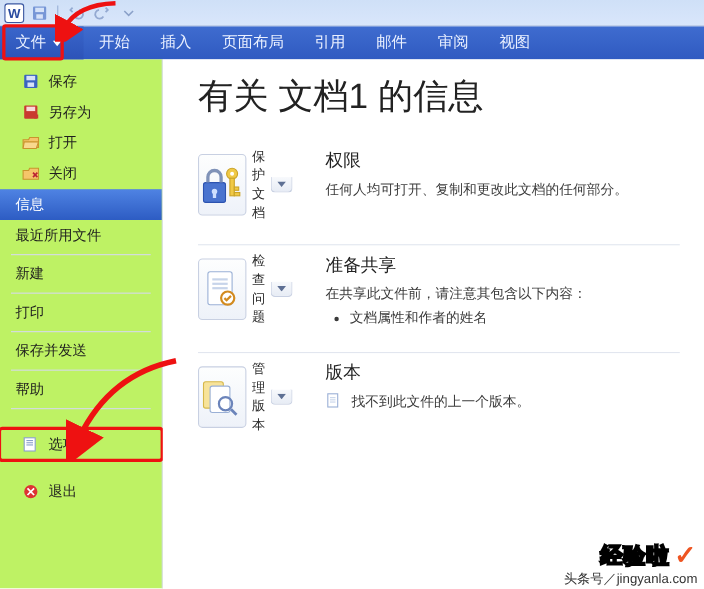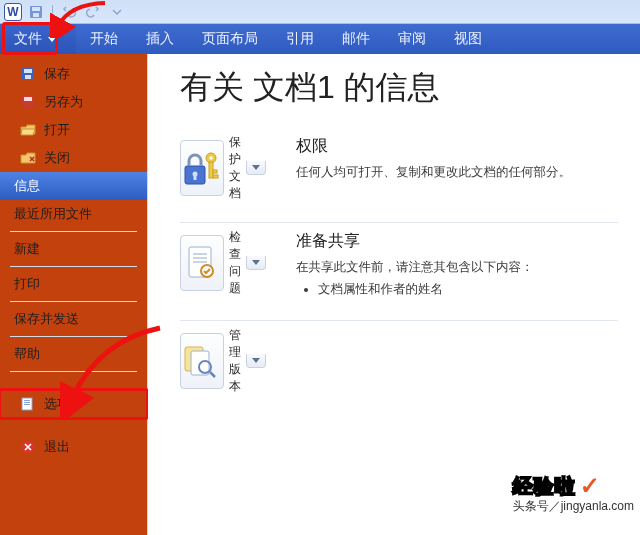--- a/index.html
+++ b/index.html
@@ -13,21 +13,21 @@
   .sep { width: 1px; height: 14px; background: #9ab0d6; margin: 0 2px; }
 
   
   .ribbon { height: 30px; background: linear-gradient(#3f6ccf, #2f5ac1); display: flex; align-items: stretch; color: #fff; }
   .tab { padding: 0 14px; display: flex; align-items: center; font-size: 14px; cursor: pointer; color: #eaf0ff; }
   .tab.file { background: linear-gradient(#3a66cb, #2c53b8); position: relative; padding: 0 20px 0 14px; }
   .tab.file .caret { margin-left: 6px; }
 
   
   .body { display: flex; height: calc(100% - 54px); }
-  .sidebar { width: 148px; background: #c2410c; border-right: 1px solid #d0d7e7; display: flex; flex-direction: column; padding-top: 6px; }
+  .sidebar { width: 148px; background: #bef264; border-right: 1px solid #d0d7e7; display: flex; flex-direction: column; padding-top: 6px; }
   .sb-item { height: 28px; display: flex; align-items: center; gap: 8px; padding: 0 8px 0 14px; font-size: 13px; color: #1e1e1e; cursor: pointer; }
   .sb-group .sb-item { padding-left: 20px; }
   .sb-sep { height: 1px; background: #d4dbe8; margin: 3px 10px; }
   .sb-item.active { background: linear-gradient(#4f83e3, #2d5cc3); color: #fff; }
   .sb-bottom .sb-item { padding-left: 20px; margin-top: 15px; }
 
   .content { flex: 1; padding: 10px 22px 8px 32px; overflow: hidden; background:#fff; }
   .page-title { font-size: 32px; color: #222; margin: 2px 0 18px 0; font-weight: 400; }
   .section { display: flex; align-items: flex-start; gap: 30px; padding: 6px 0 20px 0; border-bottom: 1px solid #e2e6ef; }
   .section:last-of-type { border-bottom: none; }
@@ -44,21 +44,21 @@
 
   
   .ic { width: 16px; height: 16px; display: inline-block; }
   .caret { width:0;height:0;border-left:4px solid transparent;border-right:4px solid transparent;border-top:5px solid #fff; display:inline-block; }
 
   
   .ann-box { position:absolute; border:3px solid #e11; border-radius:3px; pointer-events:none; }
   .ann-arrow { position:absolute; pointer-events:none; }
 
   
-  .wm { position:absolute; right:6px; bottom:20px; font-family: Arial, sans-serif; }
+  .wm { position:absolute; right:6px; bottom:0; text-align:right; font-family: Arial, sans-serif; }
   .wm .l1 { font-size:20px; font-weight:900; color:#fff; -webkit-text-stroke:2px #000; letter-spacing:1px; display:inline-flex; align-items:center; gap:4px; }
   .wm .l1 .chk { color:#e52; -webkit-text-stroke:0; font-size:24px; font-weight:bold; }
   .wm .l2 { font-size:12px; color:#333; margin-top:-2px; }
 
   
   .sb-hl { outline: 3px solid #e11; outline-offset: -1px; border-radius:2px; }
 </style>
 </head>
 <body>
 
@@ -265,20 +265,32 @@
               <path d="M29 31l5 5" stroke="#6b84ba" stroke-width="2.5"></path>
           </svg>
         </div>
         <div class="cap">管理版本</div>
         <div class="dd">
             <svg width="8" height="5" viewBox="0 0 8 5">
               <path d="M0 0l4 5 4-5z" fill="#5e7094"></path>
             </svg>
           </div>
       </div>
+      <div class="sec-body">
+        <div class="sec-h">版本</div>
+        <div class="sec-p">
+          <svg width="14" height="14" viewBox="0 0 14 14" style="vertical-align:-2px;margin-right:6px">
+              <rect x="2" y="1" width="9" height="12" fill="#fff" stroke="#9ab0d6"></rect>
+              <rect x="4" y="4" width="5" height="1" fill="#c7d4ea"></rect>
+              <rect x="4" y="6" width="5" height="1" fill="#c7d4ea"></rect>
+              <rect x="4" y="8" width="5" height="1" fill="#c7d4ea"></rect>
+            </svg>
+          <span>找不到此文件的上一个版本。</span>
+        </div>
+      </div>
     </div>
   </div>
 </div>
 
 <div class="ann-box" style="left:2px; top:22px; width:56px; height:33px;"></div>
 
 <svg class="ann-arrow" style="left:50px; top:-2px; width:60px; height:40px;" viewBox="0 0 60 40">
   <defs>
       <marker id="ah1" markerWidth="8" markerHeight="8" refX="2" refY="4" orient="auto">
         <path d="M0 0L8 4L0 8z" fill="#e11"></path>

